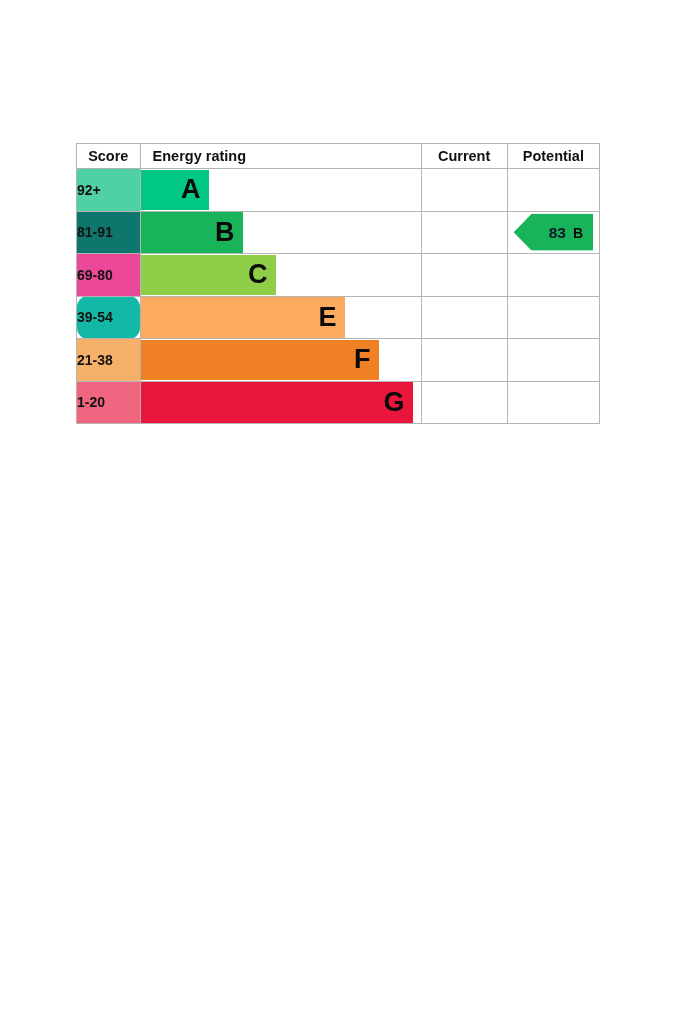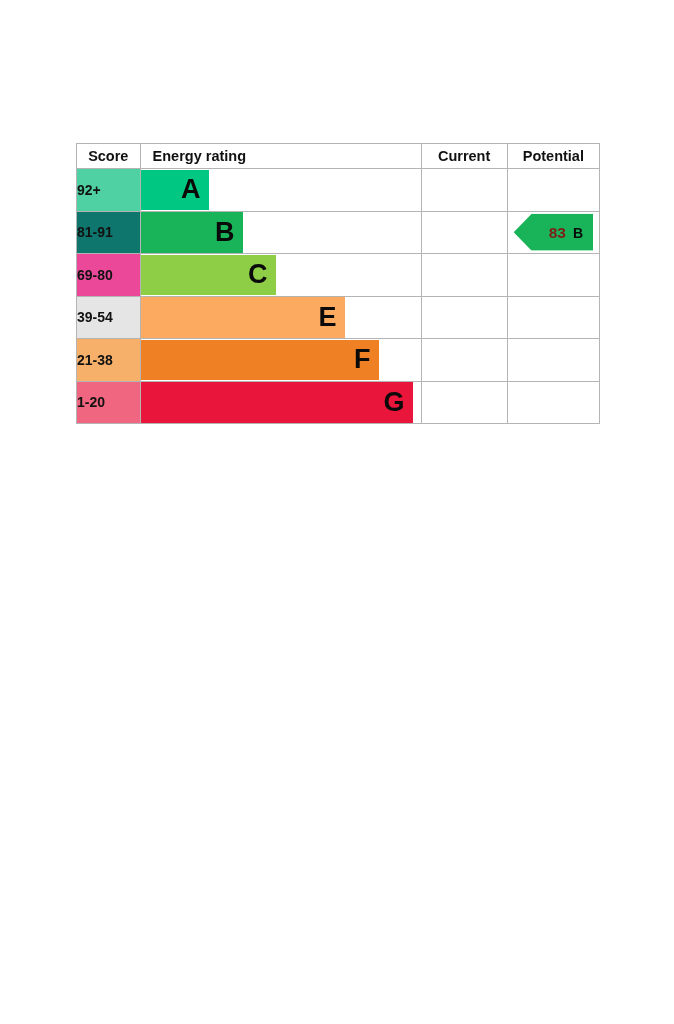--- a/index.html
+++ b/index.html
@@ -110,21 +110,21 @@
     padding-right: 10px;
     padding-left: 22px;
     clip-path: polygon(0% 50%, 18px 0%, 100% 0%, 100% 100%, 18px 100%);
     white-space: nowrap;
   }
   .marker-current   { left: 4px;  right: 4px; }
   .marker-potential { left: 6px;  right: 6px; }
   .marker-score {
     font-size: 15.5px;
     font-weight: bold;
-    color: #7f1d1d;
+    color: #0f172a;
     line-height: 1;
   }
   .marker-band {
     font-size: 14px;
     font-weight: bold;
     color: #0a0a0a;
     line-height: 1;
     margin-left: 7px;
   }
 </style>
@@ -177,21 +177,21 @@
           <td class="score-cell" style="background: #ec4899;"><span>69-80</span></td>
           <td class="rating-cell">
             <div class="band-bar" style="background: rgb(141, 206, 70); width: 135px;">
               <span class="band-letter">C</span>
             </div>
           </td>
           <td class="marker-cell"></td>
           <td class="marker-cell"></td>
         </tr>
         <tr>
-          <td class="score-cell" style="background: #e5e5e5;"><span>39-54</span></td>
+          <td class="score-cell" style="background: #14b8a6; border-radius: 11px;"><span>39-54</span></td>
           <td class="rating-cell">
             <div class="band-bar" style="background: rgb(251, 170, 95); width: 204px;">
               <span class="band-letter">E</span>
             </div>
           </td>
           <td class="marker-cell"></td>
           <td class="marker-cell"></td>
         </tr>
         <tr>
           <td class="score-cell" style="background: rgb(246, 176, 106);"><span>21-38</span></td>

